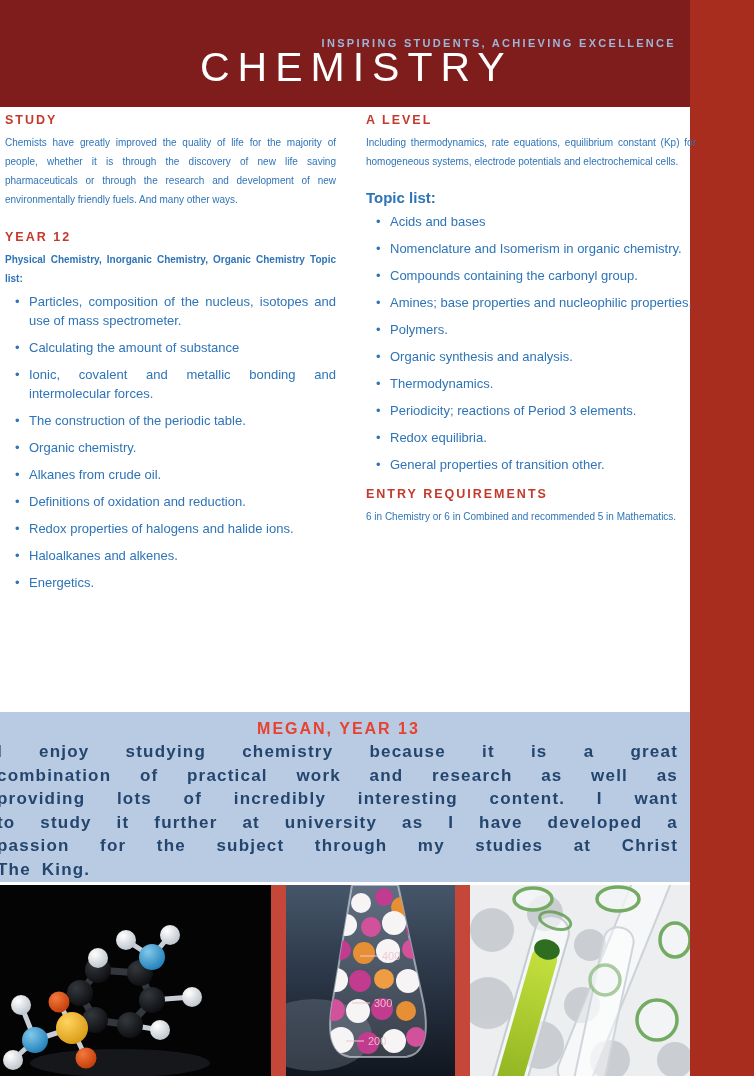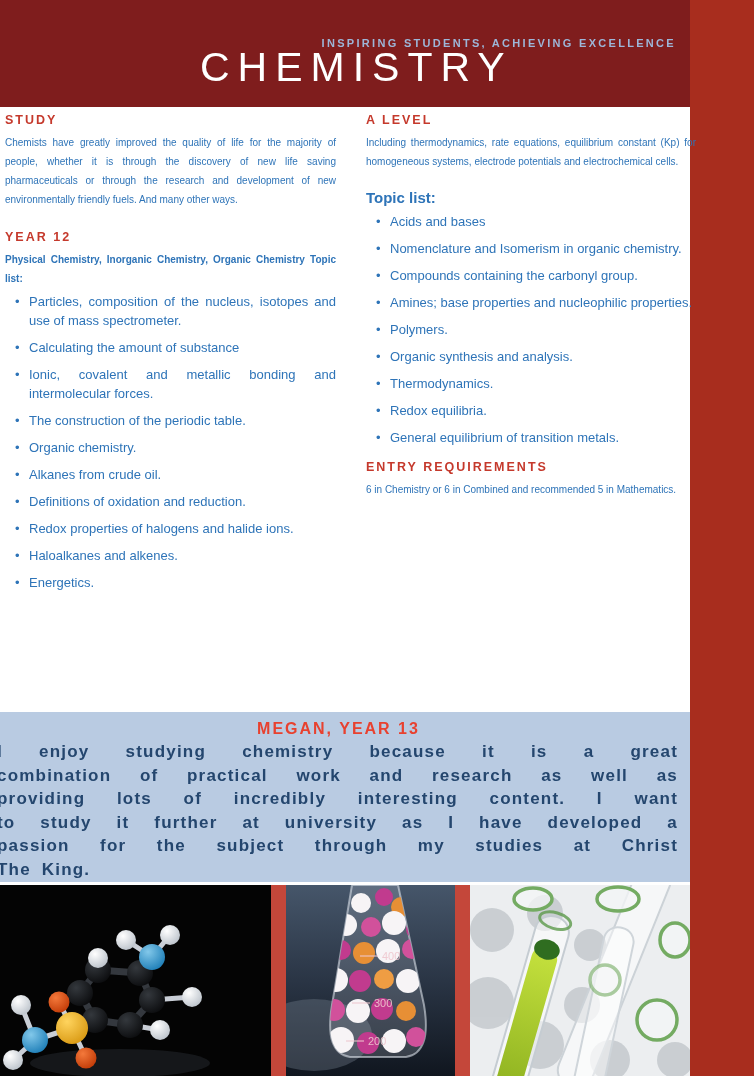--- a/index.html
+++ b/index.html
@@ -110,22 +110,23 @@
 
     <div class="topic-head">Topic list:</div>
     <ul class="blt" style="margin-top:0;">
       <li>Acids and bases</li>
       <li>Nomenclature and Isomerism in organic chemistry.</li>
       <li>Compounds containing the carbonyl group.</li>
       <li>Amines; base properties and nucleophilic properties.</li>
       <li>Polymers.</li>
       <li>Organic synthesis and analysis.</li>
       <li>Thermodynamics.</li>
+      <li>Periodicity; reactions of Period 3 elements.</li>
       <li>Redox equilibria.</li>
-      <li>General equilibrium of transition metals.</li>
+      <li>General properties of transition other.</li>
     </ul>
 
     <div class="h-red gap-top">ENTRY REQUIREMENTS</div>
     <p class="body tight">6 in Chemistry or 6 in Combined and recommended 5 in Mathematics.</p>
   </div>
 
   <div class="quote">
     <div class="quote-attr">MEGAN, YEAR 13</div>
     <div class="quote-line">I enjoy studying chemistry because it is a great</div>
     <div class="quote-line">combination of practical work and research as well as</div>

